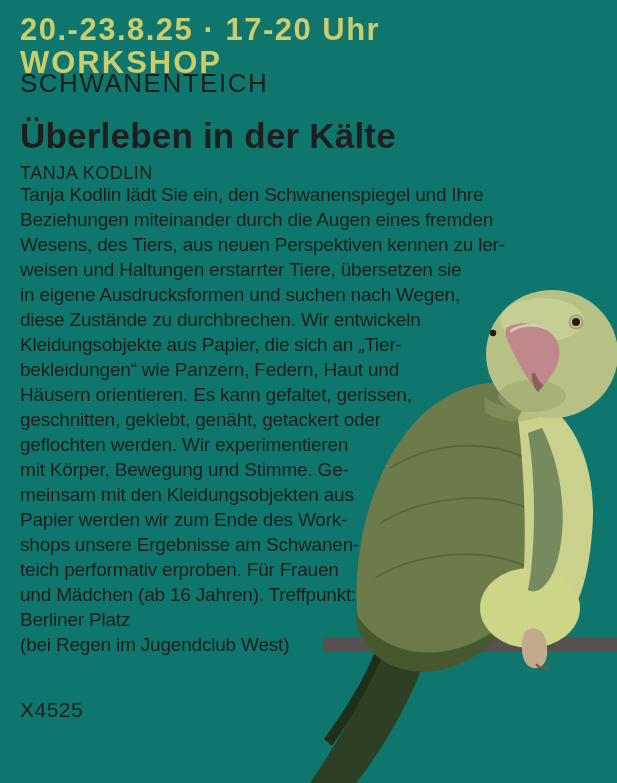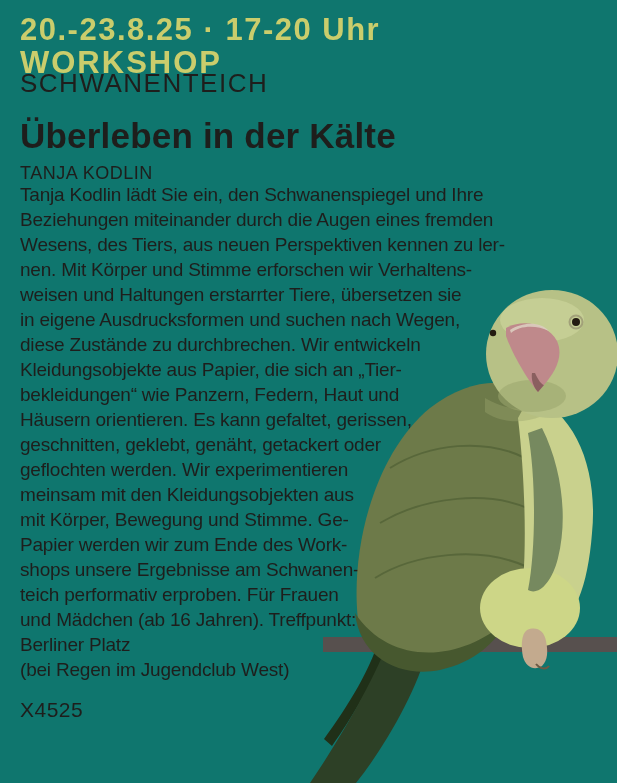--- a/index.html
+++ b/index.html
@@ -86,31 +86,30 @@
   <div class="abs category-line">WORKSHOP</div>
   <div class="abs location-line">SCHWANENTEICH</div>
 
   <h1 class="abs title-line">Überleben in der Kälte</h1>
   <div class="abs presenter-line">TANJA KODLIN</div>
 
   <div class="abs description">
       <div class="line">Tanja Kodlin lädt Sie ein, den Schwanenspiegel und Ihre</div>
       <div class="line">Beziehungen miteinander durch die Augen eines fremden</div>
       <div class="line">Wesens, des Tiers, aus neuen Perspektiven kennen zu ler-</div>
-      <div class="line">nen. Mit Körper und Stimme erforschen wir Verhaltens-</div>
       <div class="line">weisen und Haltungen erstarrter Tiere, übersetzen sie</div>
       <div class="line">in eigene Ausdrucksformen und suchen nach Wegen,</div>
       <div class="line">diese Zustände zu durchbrechen. Wir entwickeln</div>
       <div class="line">Kleidungsobjekte aus Papier, die sich an „Tier-</div>
       <div class="line">bekleidungen“ wie Panzern, Federn, Haut und</div>
       <div class="line">Häusern orientieren. Es kann gefaltet, gerissen,</div>
       <div class="line">geschnitten, geklebt, genäht, getackert oder</div>
       <div class="line">geflochten werden. Wir experimentieren</div>
+      <div class="line">mit Körper, Bewegung und Stimme. Ge-</div>
       <div class="line">meinsam mit den Kleidungsobjekten aus</div>
-      <div class="line">mit Körper, Bewegung und Stimme. Ge-</div>
       <div class="line">Papier werden wir zum Ende des Work-</div>
       <div class="line">shops unsere Ergebnisse am Schwanen-</div>
       <div class="line">teich performativ erproben. Für Frauen</div>
       <div class="line">und Mädchen (ab 16 Jahren). Treffpunkt:</div>
       <div class="line">Berliner Platz</div>
       <div class="line">(bei Regen im Jugendclub West)</div>
     </div>
 
   <div class="abs code-line">X4525</div>
 

